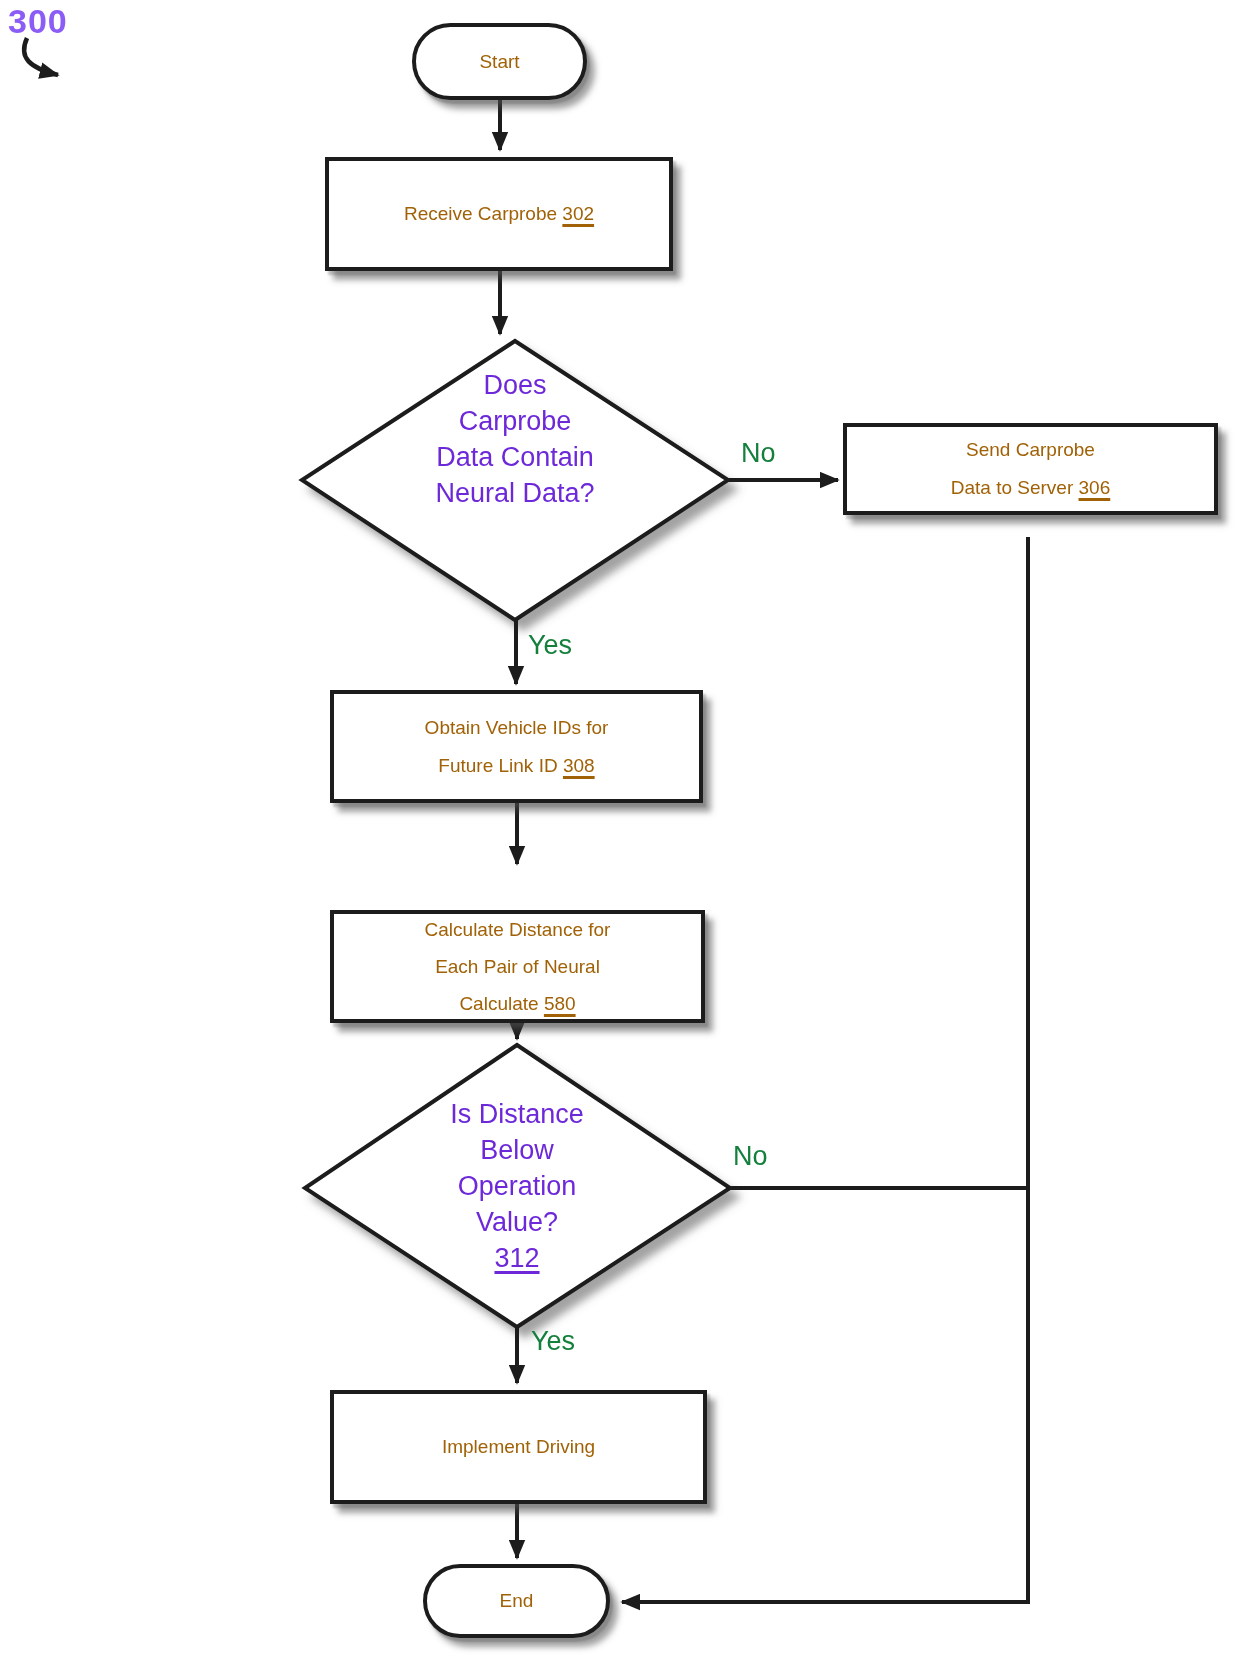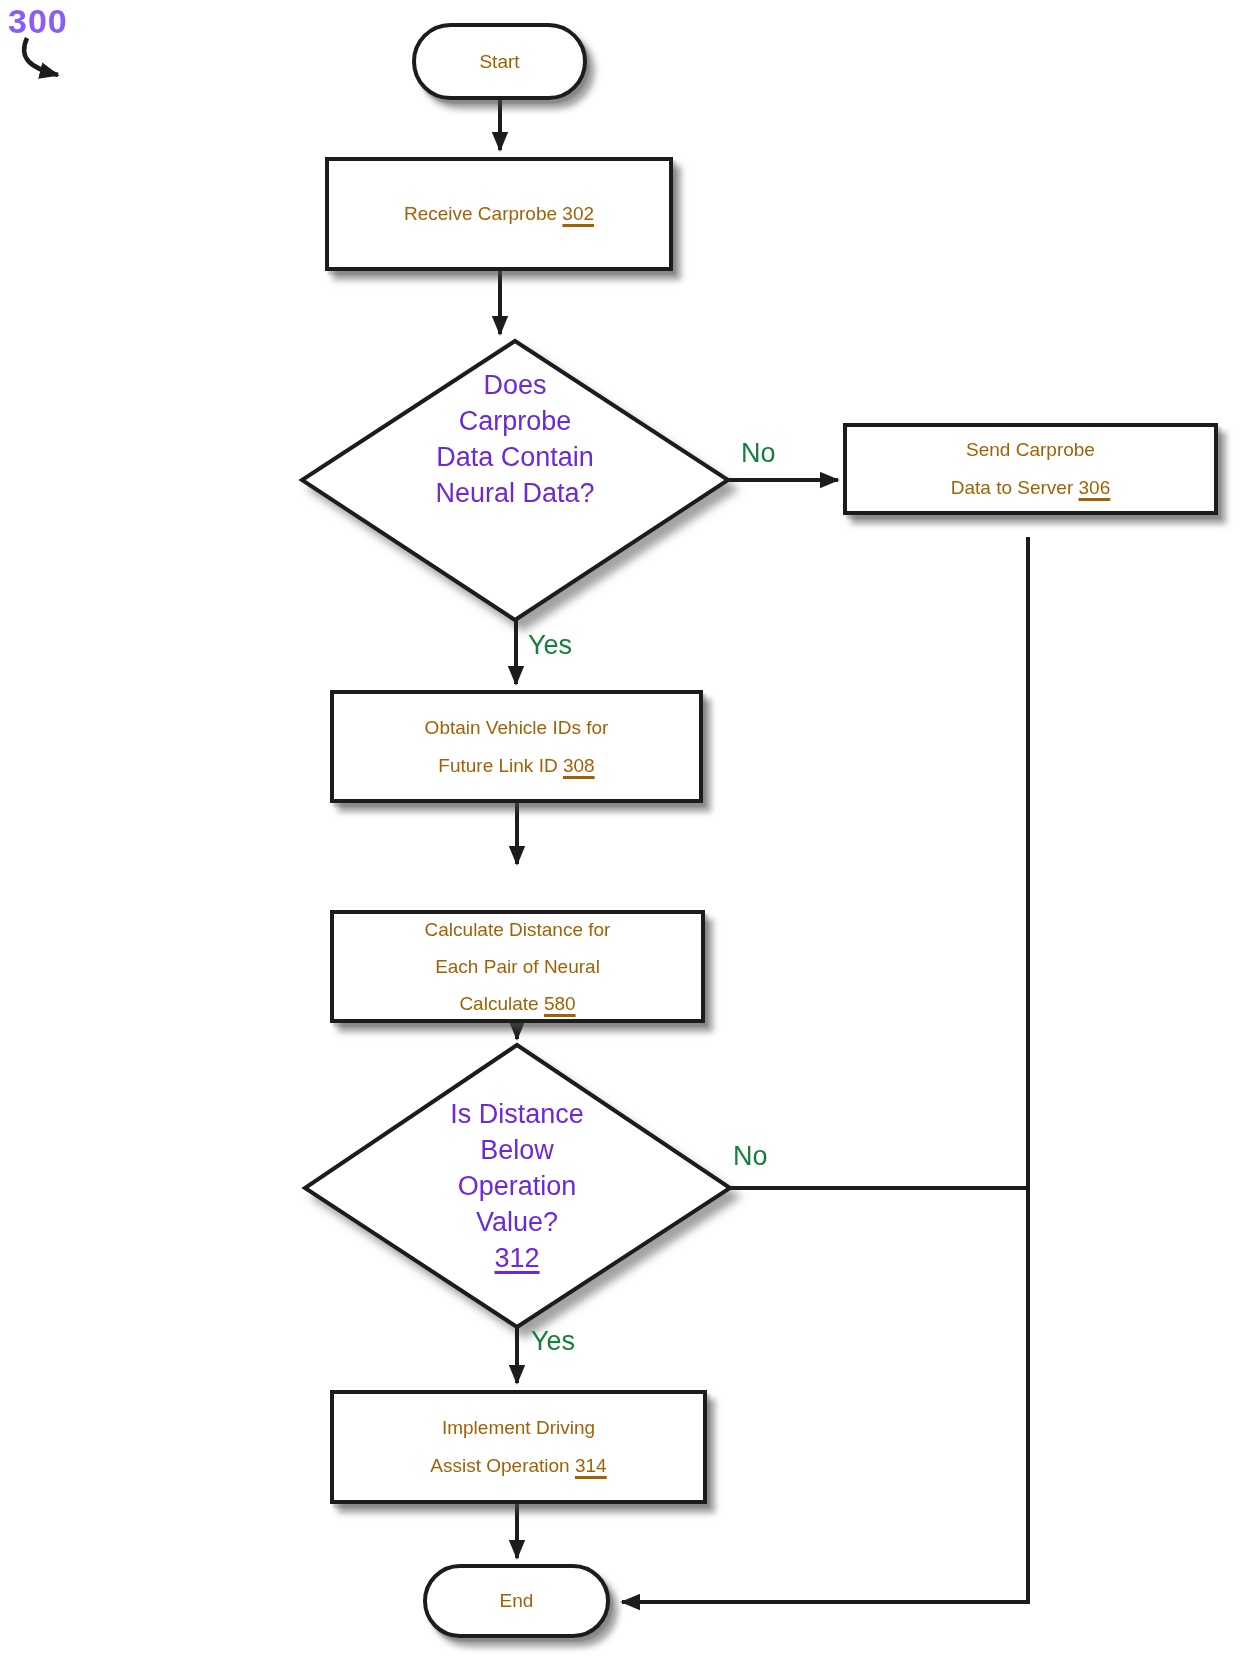--- a/index.html
+++ b/index.html
@@ -156,24 +156,20 @@
     <div>Is Distance</div>
     <div>Below</div>
     <div>Operation</div>
     <div>Value?</div>
     <div><span class="ref">312</span></div>
   </div>
 
   <div class="node" style="left:330px; top:1390px; width:377px; height:114px;">
     <div class="node-text">
       <div>Implement Driving</div>
-      <div>
-        <span>Assist Operation</span>
-        <span class="ref">314</span>
-      </div>
     </div>
   </div>
 
   <div class="node stadium" style="left:423px; top:1564px; width:187px; height:74px; border-radius:37px;">
     <div class="node-text">End</div>
   </div>
 
   <div class="edge-label" style="left:741px; top:438px;">No</div>
   <div class="edge-label" style="left:528px; top:630px;">Yes</div>
   <div class="edge-label" style="left:733px; top:1141px;">No</div>

